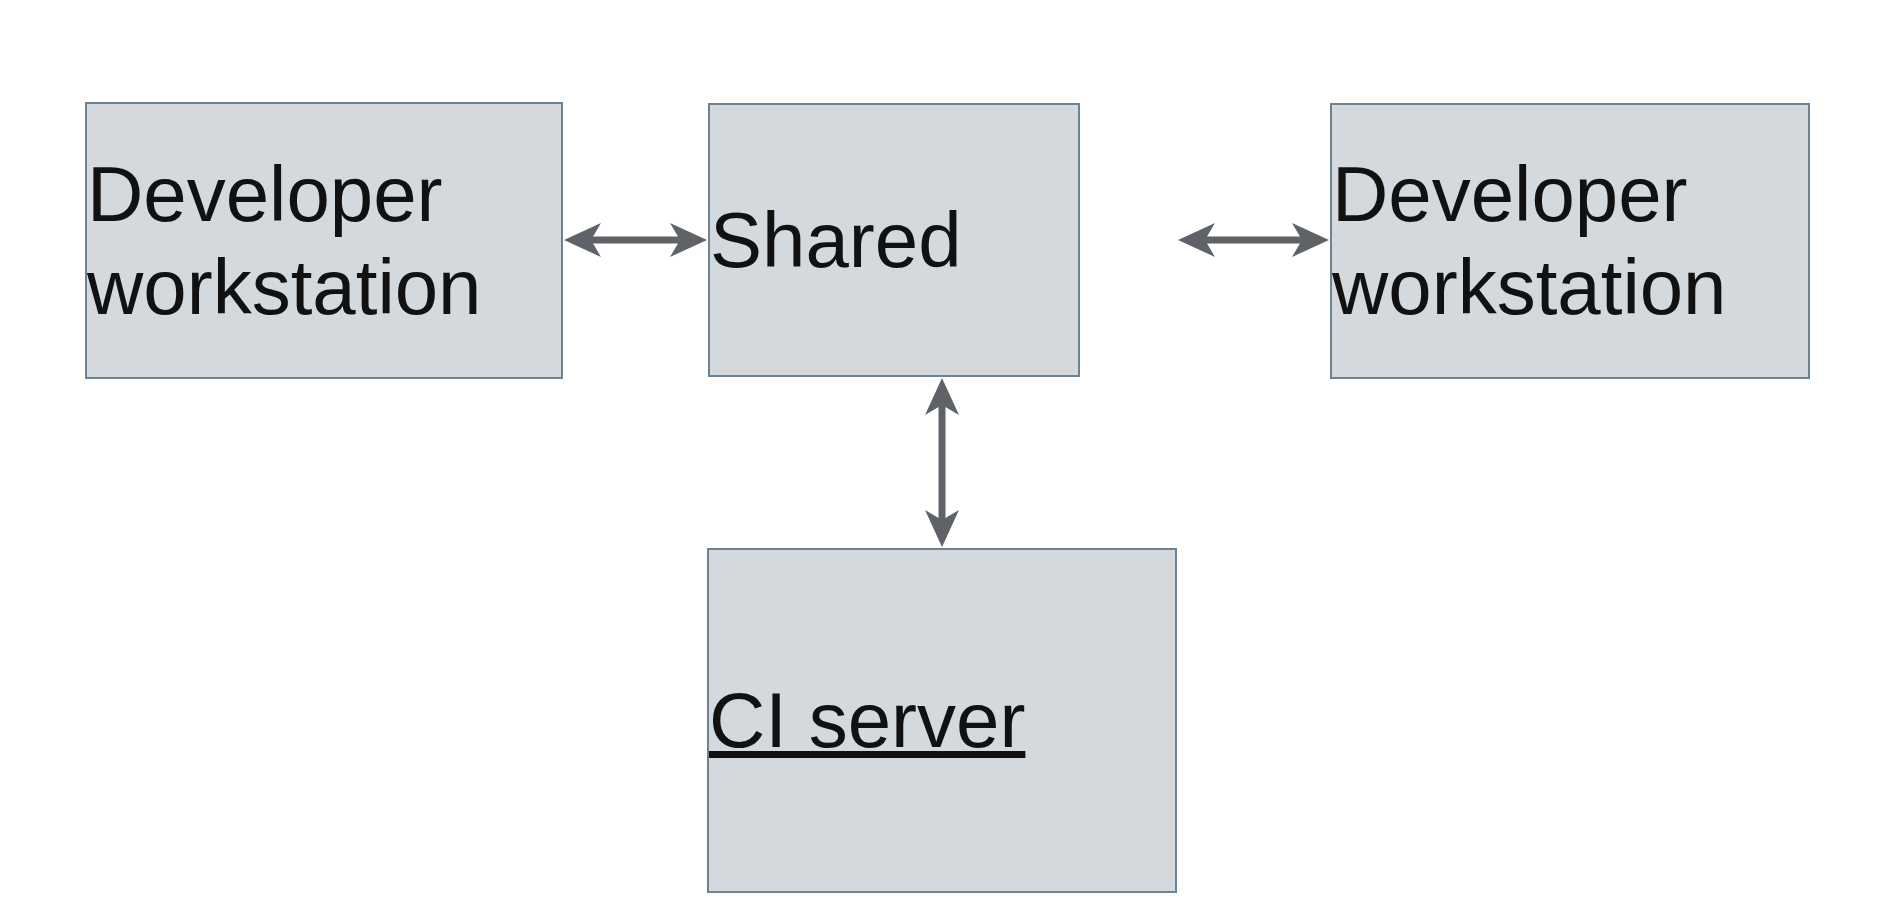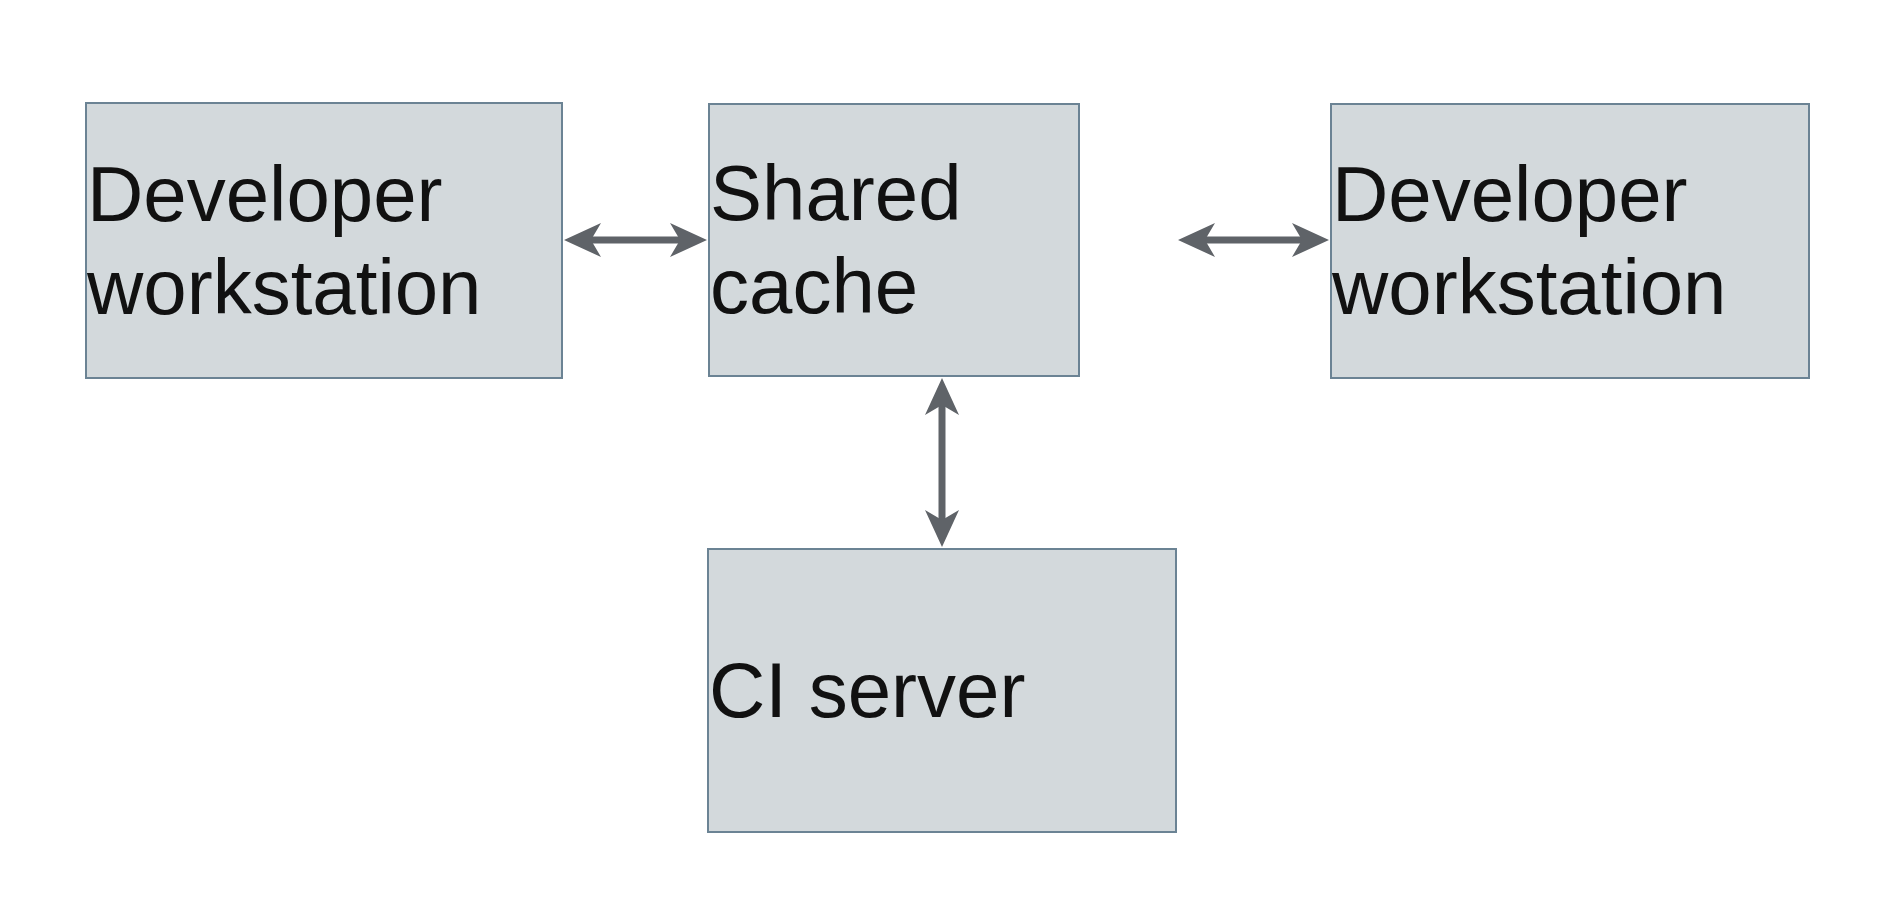--- a/index.html
+++ b/index.html
@@ -31,40 +31,39 @@
     color: var(--text, #111111);
     font-size: 78px;
     line-height: 1.19;
     letter-spacing: 0px;
   }
   .node span { display: block; white-space: nowrap; }
 
   #node-dev-left   { left:  85px; top: 102px; width: 478px; height: 277px; }
   #node-cache      { left: 708px; top: 103px; width: 372px; height: 274px; }
   #node-dev-right  { left: 1330px; top: 103px; width: 480px; height: 276px; }
-  #node-ci         { left: 707px; top: 548px; width: 470px; height: 285px; }
+  #node-ci         { left: 707px; top: 548px; width: 470px; height: 345px; text-decoration: underline; }
 
   .edge { position: absolute; display: block; }
   #edge-left  { left:  563px; top: 218px; }
   #edge-right { left: 1177px; top: 218px; }
   #edge-down  { left:  920px; top: 377px; }
 </style>
 </head>
 <body>
 
 <div class="canvas">
 
   <div class="node" id="node-dev-left">
     <span>Developer</span>
     <span>workstation</span>
   </div>
 
   <div class="node" id="node-cache">
     <span>Shared</span>
-    <span>cache</span>
   </div>
 
   <div class="node" id="node-dev-right">
     <span>Developer</span>
     <span>workstation</span>
   </div>
 
   <div class="node" id="node-ci">
     <span>CI server</span>
   </div>

